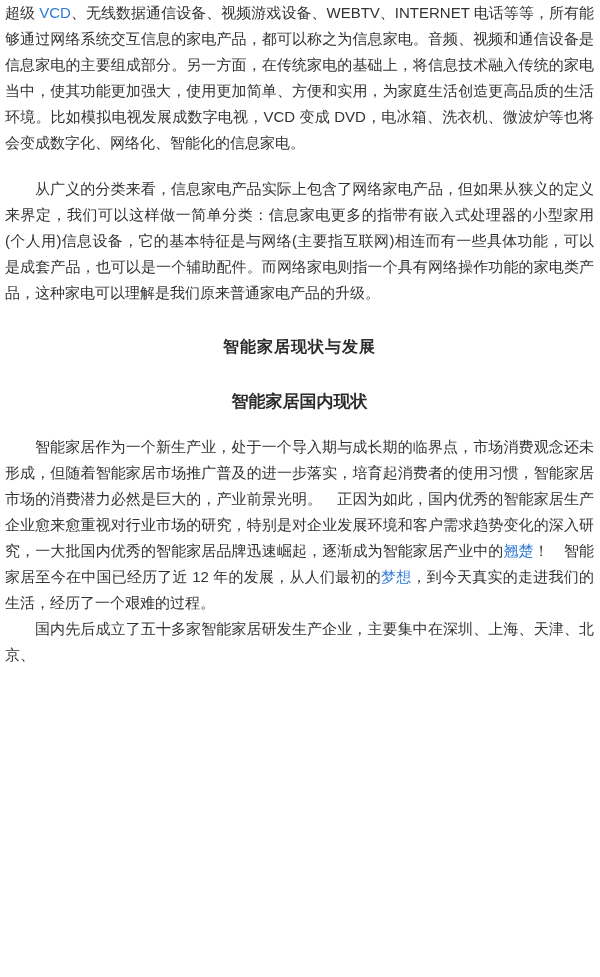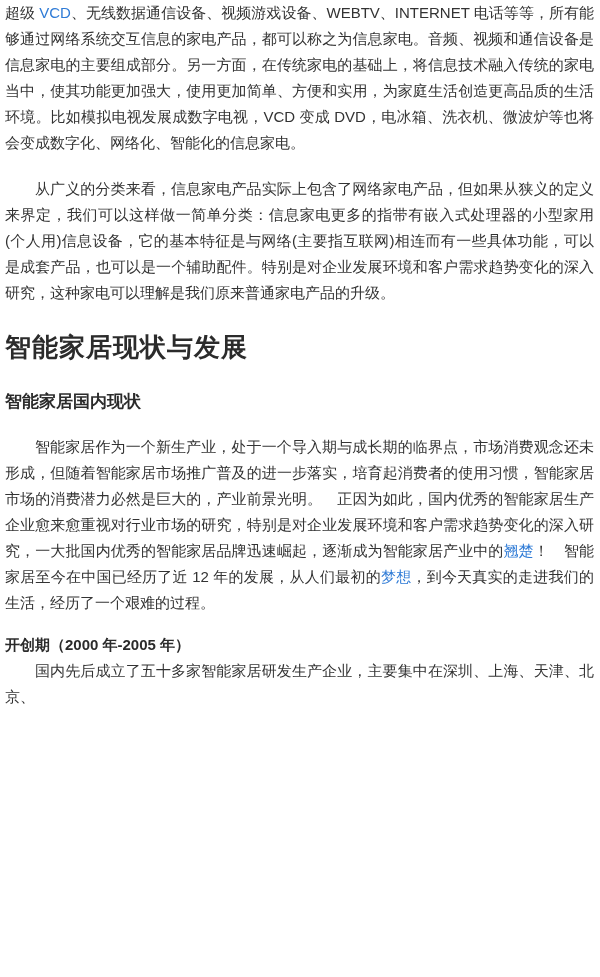--- a/index.html
+++ b/index.html
@@ -24,48 +24,49 @@
   .article > :first-child { margin-top: 0; }
   .para {
     font-size: 15px;
     line-height: 26px;
     text-align: justify;
     margin: 20px 0 0 0;
   }
   .indent { text-indent: 2em; }
   .tight { margin-top: 0; }
   h1.sec {
-    font-size: 26px;
+    font-size: 16px;
     line-height: 30px;
     font-weight: bold;
     color: var(--heading);
     margin: 26px 0 0 0;
     letter-spacing: 1px;
+    text-align: center;
   }
   h2.subsec {
     font-size: 17px;
     line-height: 24px;
     font-weight: bold;
     color: var(--heading);
     margin: 28px 0 0 0;
+    text-align: center;
   }
   h3.stage {
     font-size: 15px;
     line-height: 26px;
     font-weight: bold;
     color: var(--heading);
     margin: 16px 0 0 0;
   }
   .link { color: var(--link); text-decoration: none; cursor: pointer; }
   .bold { font-weight: bold; color: var(--heading); }
 </style>
 </head>
 <body>
 
 <div class="article">
   <p class="para"><span class="run">超级 </span><a href="#" class="link">VCD</a><span class="run">、无线数据通信设备、视频游戏设备、WEBTV、INTERNET 电话等等，所有能够通过网络系统交互信息的家电产品，都可以称之为信息家电。音频、视频和通信设备是信息家电的主要组成部分。另一方面，在传统家电的基础上，将信息技术融入传统的家电当中，使其功能更加强大，使用更加简单、方便和实用，为家庭生活创造更高品质的生活环境。比如模拟电视发展成数字电视，VCD 变成 DVD，电冰箱、洗衣机、微波炉等也将会变成数字化、网络化、智能化的信息家电。</span></p>
-  <p class="para indent"><span class="run">从广义的分类来看，信息家电产品实际上包含了网络家电产品，但如果从狭义的定义来界定，我们可以这样做一简单分类：信息家电更多的指带有嵌入式处理器的小型家用(个人用)信息设备，它的基本特征是与网络(主要指互联网)相连而有一些具体功能，可以是成套产品，也可以是一个辅助配件。特别是对企业发展环境和客户需求趋势变化的深入研究，这种家电可以理解是我们原来普通家电产品的升级。</span></p>
+  <p class="para indent"><span class="run">从广义的分类来看，信息家电产品实际上包含了网络家电产品，但如果从狭义的定义来界定，我们可以这样做一简单分类：信息家电更多的指带有嵌入式处理器的小型家用(个人用)信息设备，它的基本特征是与网络(主要指互联网)相连而有一些具体功能，可以是成套产品，也可以是一个辅助配件。而网络家电则指一个具有网络操作功能的家电类产品，这种家电可以理解是我们原来普通家电产品的升级。</span></p>
   <h1 class="sec">智能家居现状与发展</h1>
   <h2 class="subsec">智能家居国内现状</h2>
   <p class="para indent"><span class="run">智能家居作为一个新生产业，处于一个导入期与成长期的临界点，市场消费观念还未形成，但随着智能家居市场推广普及的进一步落实，培育起消费者的使用习惯，智能家居市场的消费潜力必然是巨大的，产业前景光明。　正因为如此，国内优秀的智能家居生产企业愈来愈重视对行业市场的研究，特别是对企业发展环境和客户需求趋势变化的深入研究，一大批国内优秀的智能家居品牌迅速崛起，逐渐成为智能家居产业中的</span><a href="#" class="link">翘楚</a><span class="run">！　智能家居至今在中国已经历了近 12 年的发展，从人们最初的</span><a href="#" class="link">梦想</a><span class="run">，到今天真实的走进我们的生活，经历了一个艰难的过程。</span></p>
-  <h3 class="stage">开创期（2000 年-2005 年）</h3>
   <p class="para indent tight"><span class="run">国内先后成立了五十多家智能家居研发生产企业，主要集中在深圳、上海、天津、北京、</span></p>
 </div>
 
 </body></html>

